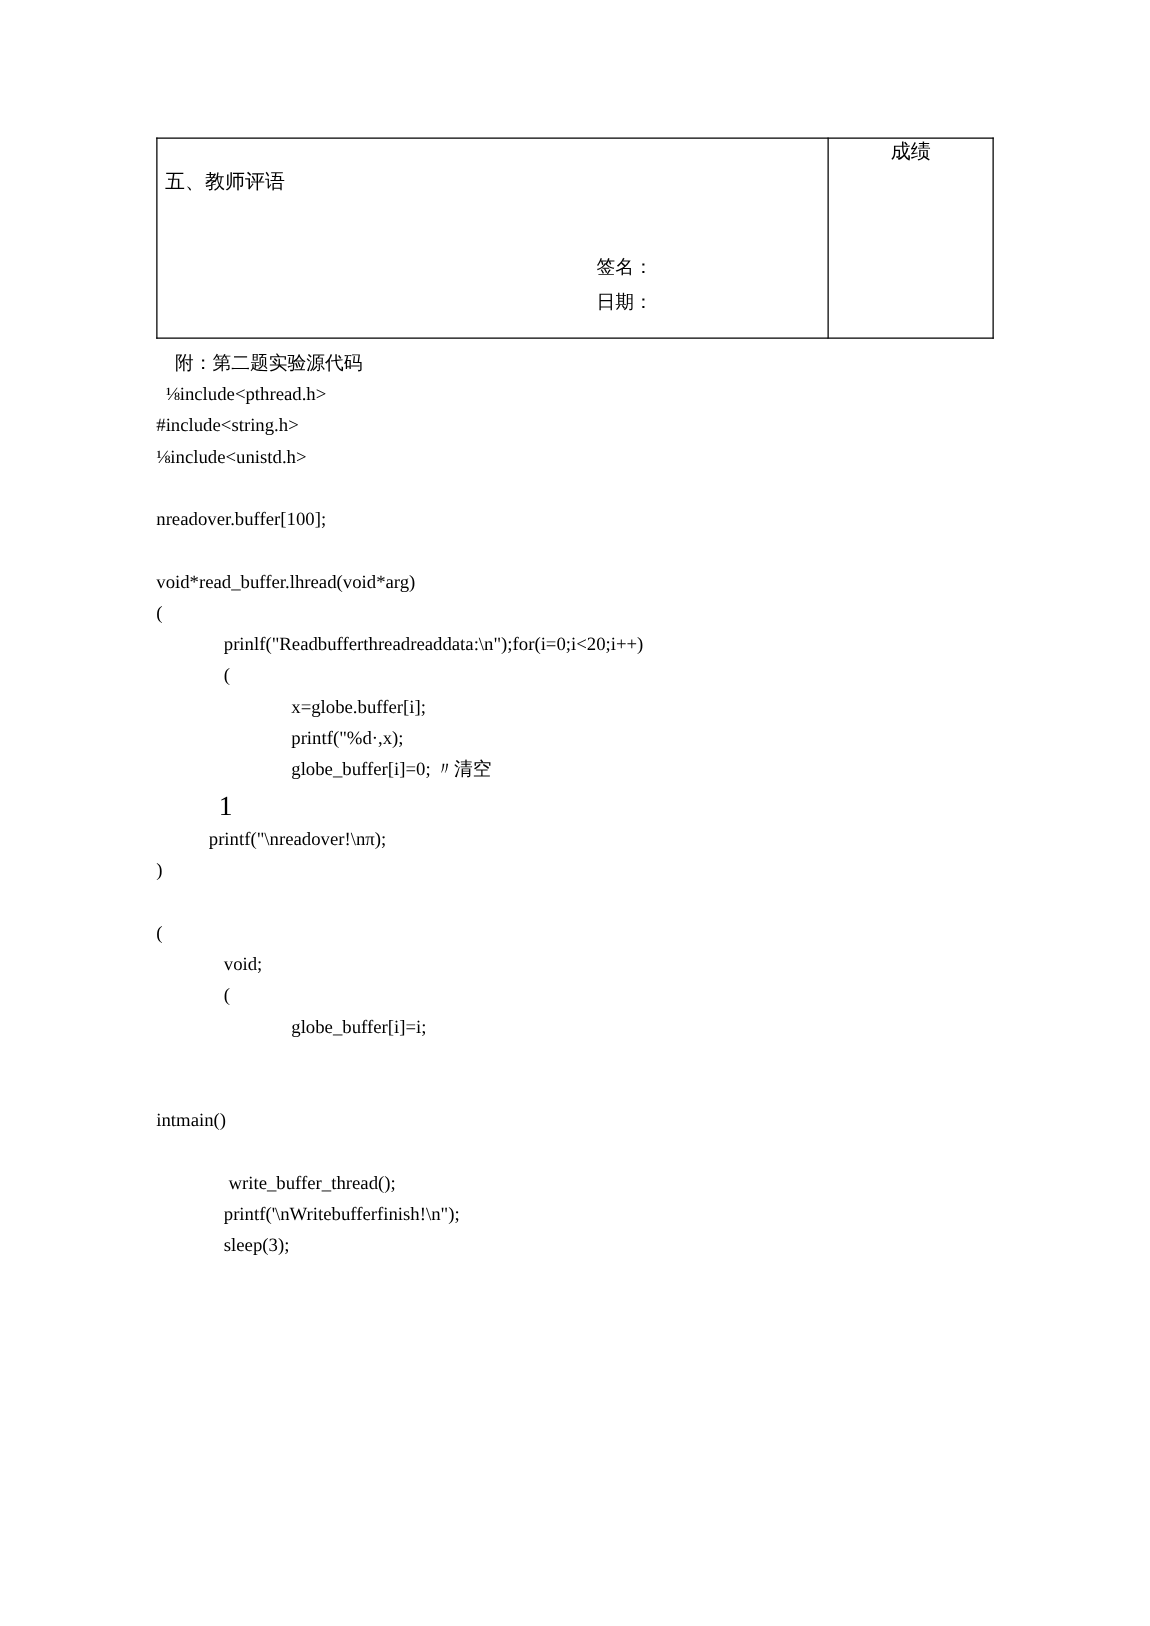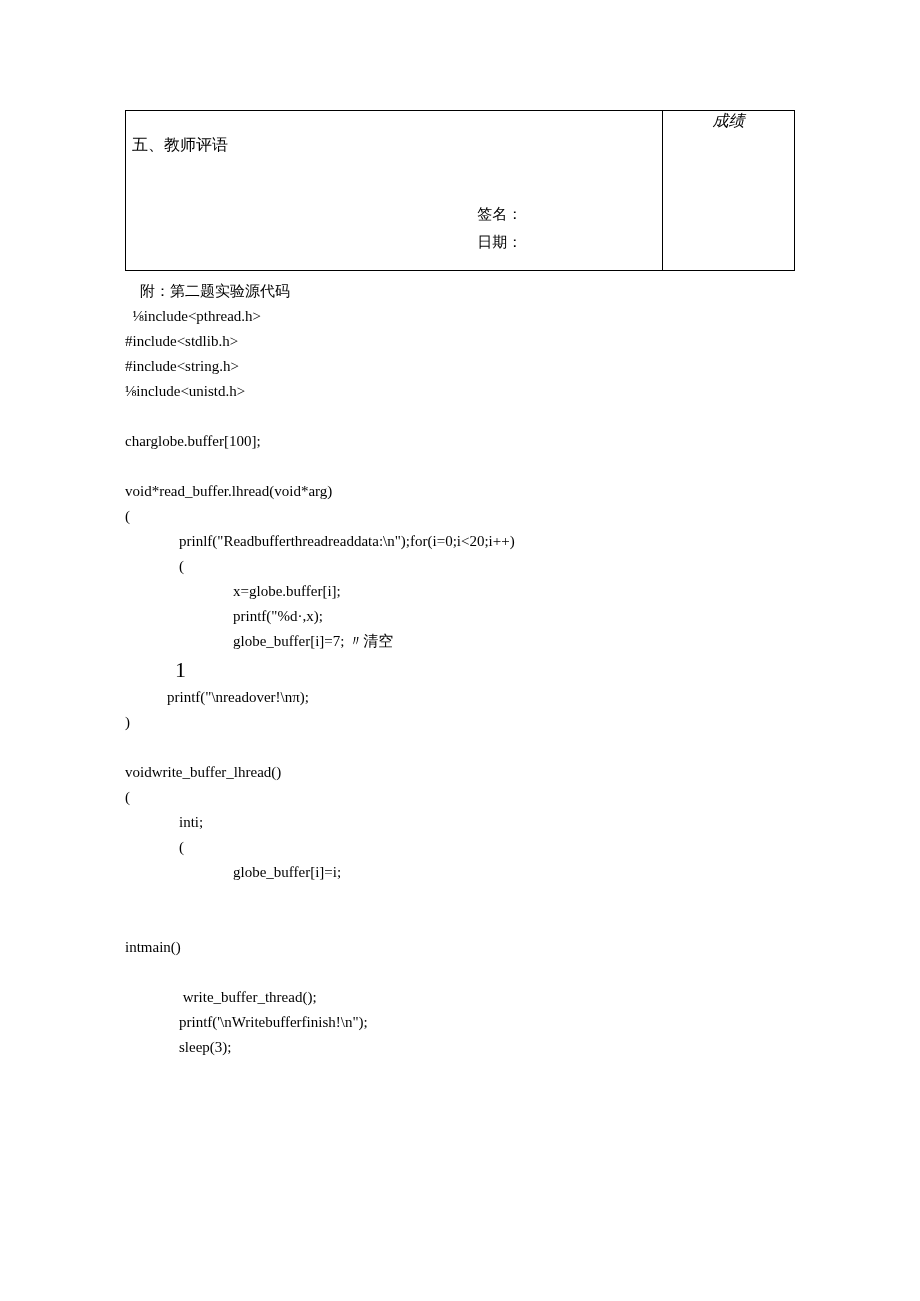--- a/index.html
+++ b/index.html
@@ -19,21 +19,21 @@
     width: 100%;
     border-collapse: collapse;
     border: 1px solid #000;
   }
   .tbl td {
     border: 1px solid #000;
     vertical-align: top;
     padding: 0;
   }
   .cell-left { width: 530px; }
-  .cell-right { width: 130px; font-style: italic; }
+  .cell-right { width: 130px; }
   .sec-title {
     font-size: 16px;
     padding: 24px 6px 8px 6px;
   }
   .sign-block {
     text-align: right;
     padding: 36px 140px 14px 0;
     font-size: 15px;
     line-height: 28px;
   }
@@ -71,40 +71,38 @@
       <td class="cell-right grade-cell">
         <span>成绩</span>
       </td>
     </tr>
   </tbody>
     </table>
 
   <div class="content">
     <div>    附：第二题实验源代码</div>
     <div>  ⅛include&lt;pthread.h&gt;</div>
-    <div>#include&lt;stdlib.h&gt;</div>
     <div>#include&lt;string.h&gt;</div>
     <div>⅛include&lt;unistd.h&gt;</div>
     <div>&nbsp;</div>
-    <div>charglobe.buffer[100];</div>
+    <div>nreadover.buffer[100];</div>
     <div>&nbsp;</div>
     <div>void*read_buffer.lhread(void*arg)</div>
     <div>(</div>
     <div class="ind2">prinlf("Readbufferthreadreaddata:\n");for(i=0;i&lt;20;i++)</div>
     <div class="ind2">(</div>
     <div class="ind3">x=globe.buffer[i];</div>
     <div class="ind3">printf("%d·,x);</div>
-    <div class="ind3">globe_buffer[i]=7; 〃清空</div>
+    <div class="ind3">globe_buffer[i]=0; 〃清空</div>
     <div class="ind-one">1</div>
     <div class="ind2b">printf("\nreadover!\nπ);</div>
     <div>)</div>
     <div>&nbsp;</div>
-    <div>voidwrite_buffer_lhread()</div>
     <div>(</div>
-    <div class="ind2">inti;</div>
+    <div class="ind2">void;</div>
     <div class="ind2">(</div>
     <div class="ind3">globe_buffer[i]=i;</div>
     <div>&nbsp;</div>
     <div>&nbsp;</div>
     <div>intmain()</div>
     <div>&nbsp;</div>
     <div class="ind2"> write_buffer_thread();</div>
     <div class="ind2">printf('\nWritebufferfinish!\n");</div>
     <div class="ind2">sleep(3);</div>
   </div>

